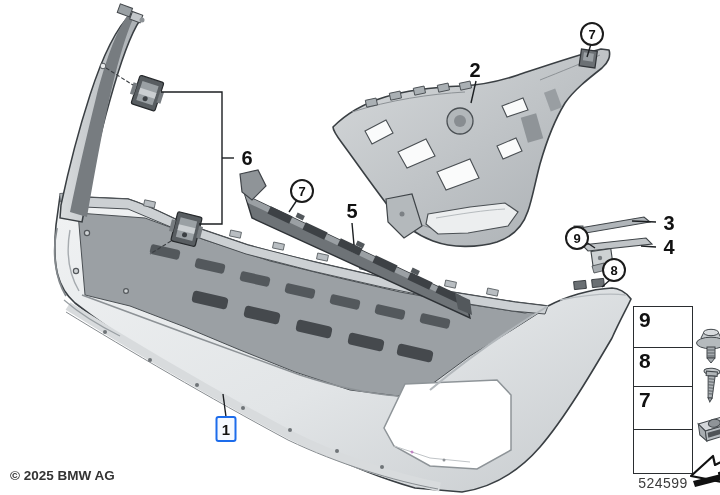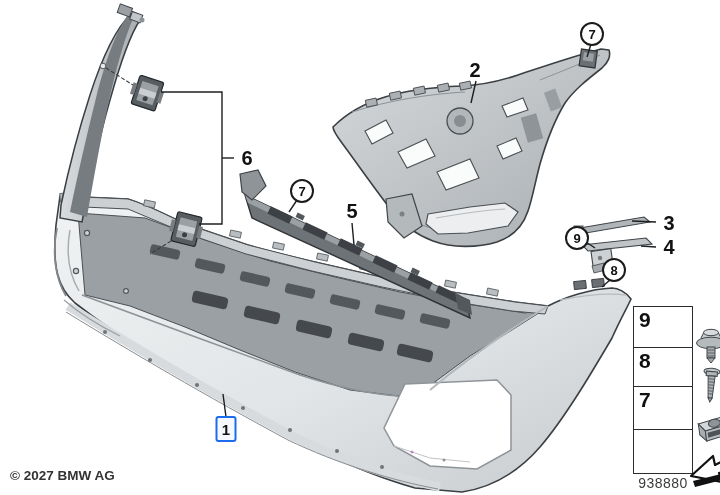--- a/index.html
+++ b/index.html
@@ -327,16 +327,16 @@
     </div>
     <div class="legend-row" style="height:44px;">
       <span class="legend-icon" style="right:4px;">
         <svg width="52" height="38" viewBox="0 0 52 38">
           <polygon points="3,25 25,5 27,14 47,4 50,17 31,22 34,31" fill="#ffffff" stroke="#111" stroke-width="2.2" stroke-linejoin="round"></polygon>
           <polygon points="5,30 49,19 50,25 7,36" fill="#111"></polygon>
         </svg>
       </span>
     </div>
   </div>
-  <div class="part-number">938880</div>
-
-  <div class="copyright">© 2027 BMW AG</div>
+  <div class="part-number">524599</div>
+
+  <div class="copyright">© 2025 BMW AG</div>
 </div>
 
 </body></html>

